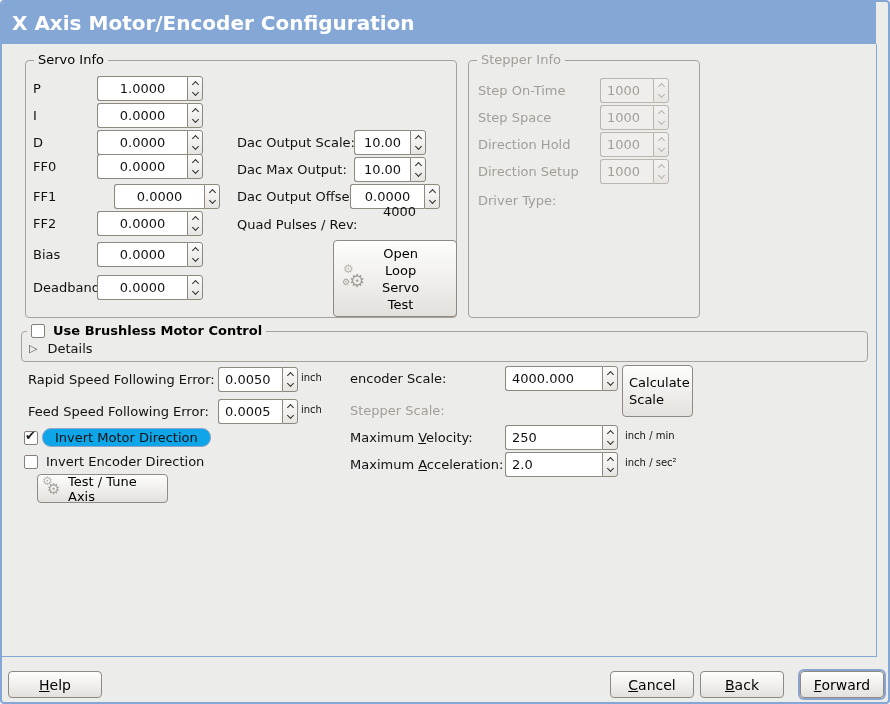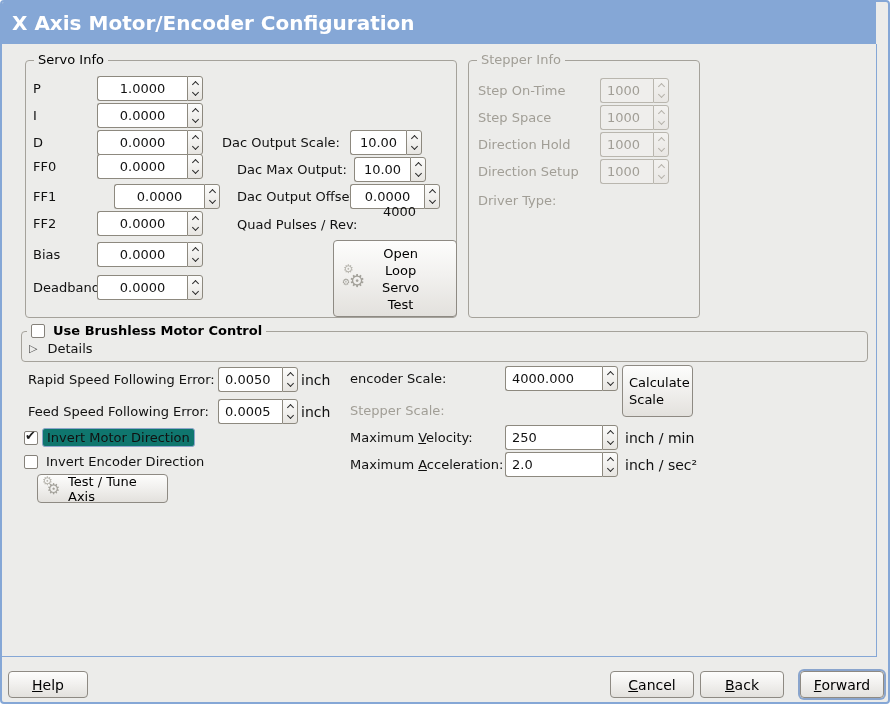--- a/index.html
+++ b/index.html
@@ -16,21 +16,21 @@
   #titlebar .title { color:#ffffff; font-size:20px; font-weight:bold; }
   #panel {
     position:absolute; left:0; top:42px; width:875px; height:613px;
     background:#ececea; border-right:1px solid #85a7d6; border-bottom:1px solid #85a7d6;
   }
   .frame { position:absolute; border:1px solid #a5a29b; border-radius:4px; }
   .legend { position:absolute; top:-9px; left:8px; background:#ececea; padding:0 4px; font-size:13px; white-space:nowrap; }
   .legend.dim { color:#a19e96; }
   .lbl { position:absolute; font-size:13px; color:#111; white-space:nowrap; }
   .lbl.dim { color:#a19e96; }
-  .unit { position:absolute; font-size:14px; color:#111; white-space:nowrap; }
+  .unit { position:absolute; font-size:10px; color:#111; white-space:nowrap; }
   .rowflex { position:absolute; display:flex; align-items:center; }
   .rowflex .rl { font-size:13px; color:#111; white-space:nowrap; }
   .rowflex.dim .rl { color:#a19e96; }
   .spinbox { display:flex; }
   .spinbox.abs { position:absolute; }
   .entry {
     height:25px; border:1px solid #8d897f; border-right:none; border-radius:3px 0 0 3px;
     background:#fff; font-family:"DejaVu Sans", sans-serif; font-size:13px; color:#111; padding:0 6px;
   }
   .entry.center { text-align:center; }
@@ -49,21 +49,21 @@
     position:absolute; display:flex; align-items:center; justify-content:center;
     background:linear-gradient(#fdfdfc,#f2f1ef 45%,#e3e1dd);
     border:1px solid #8e8a83; border-radius:4px; font-size:14px; color:#000; cursor:default;
   }
   .btn.ring { box-shadow:0 0 0 2px #8aa5cd; }
   .mn { text-decoration:underline; }
   .cb { position:absolute; width:14px; height:14px; background:#fff; border:1px solid #85817a; border-radius:2px; }
   .cb .mark { position:absolute; left:0px; top:-4px; font-size:13px; color:#1e1e1e; }
   .hl-label {
     position:absolute; font-size:13px; color:#111; white-space:nowrap;
-    background:#0f766e; border:1px solid #8ea6ca; border-radius:3px; padding:1px 4px;
+    background:#0ea5e9; border:1px solid #8ea6ca; border-radius:9px; padding:1px 12px;
   }
   .gearwrap { position:relative; width:30px; height:30px; flex:0 0 auto; }
   .gear-lg { position:absolute; left:7px; top:6px; font-size:18px; color:#a3a19a; }
   .gear-sm { position:absolute; left:1px; top:-2px; font-size:12px; color:#b8b6af; }
   .gear-xs { position:absolute; left:0px; top:13px; font-size:9px; color:#a3a19a; }
   #openloop-btn {
     position:absolute; left:331px; top:196px; width:124px; height:77px;
     background:linear-gradient(#fdfdfc,#f2f1ef 45%,#e3e1dd);
     border:1px solid #8e8a83; border-radius:4px;
     display:flex; align-items:center; padding-left:8px; gap:10px;
@@ -172,21 +172,21 @@
       <span class="rl" style="width:64px;">Deadband</span>
       <span class="spinbox">
         <input class="entry center" style="width: 90px;" value="0.0000">
         <span class="spin">
             <i class="chv up"></i>
             <i class="chv dn"></i>
           </span>
       </span>
     </div>
 
-    <div class="rowflex" style="left:220px; top:86px;gap:11px;">
+    <div class="rowflex" style="left:235px; top:86px;">
       <span class="rl" style="width:117px;">Dac Output Scale:</span>
       <span class="spinbox">
         <input class="entry center" style="width: 56px;" value="10.00">
         <span class="spin">
             <i class="chv up"></i>
             <i class="chv dn"></i>
           </span>
       </span>
     </div>
     <div class="rowflex" style="left:235px; top:113px;">
@@ -347,21 +347,21 @@
       <input class="entry" style="width: 97px;" value="2.0">
       <span class="spin">
           <i class="chv up"></i>
           <i class="chv dn"></i>
         </span>
     </span>
     <span class="unit" style="left:623px; top:413px;">inch / sec²</span>
 
   </div>
 
-  <div class="btn" style="left:6px; top:669px; width:80px; height:27px;">
+  <div class="btn" style="left:6px; top:669px; width:94px; height:27px;">
     <span><span></span><span class="mn">H</span><span>elp</span></span>
   </div>
   <div class="btn" style="left:608px; top:669px; width:84px; height:27px;">
     <span><span></span><span class="mn">C</span><span>ancel</span></span>
   </div>
   <div class="btn" style="left:698px; top:669px; width:84px; height:27px;">
     <span><span></span><span class="mn">B</span><span>ack</span></span>
   </div>
   <div class="btn ring" style="left:798px; top:669px; width:84px; height:27px;">
     <span><span></span><span class="mn">F</span><span>orward</span></span>

